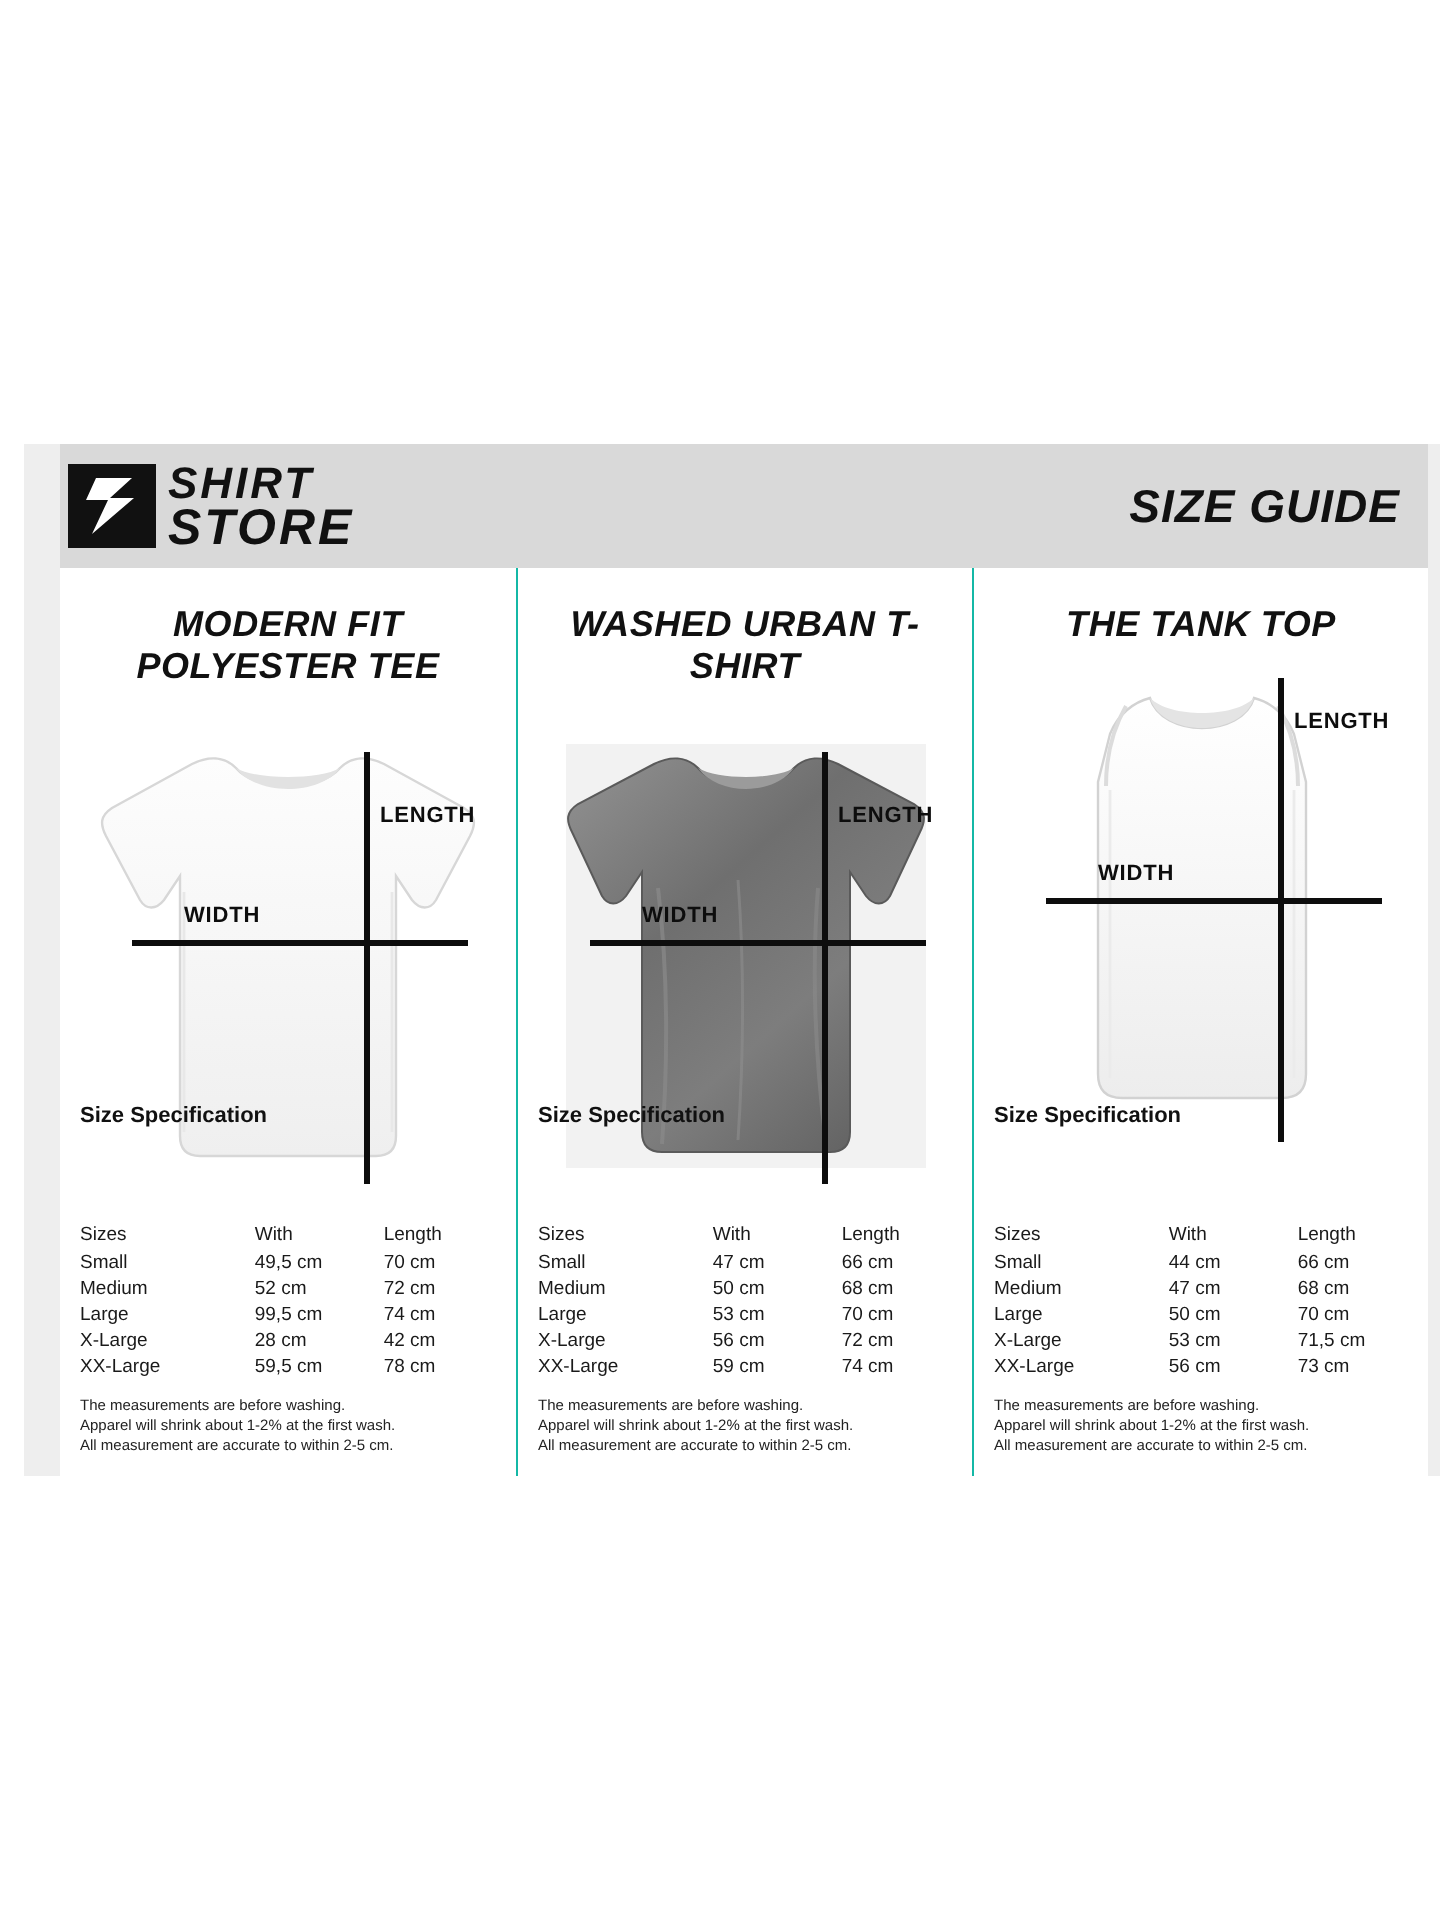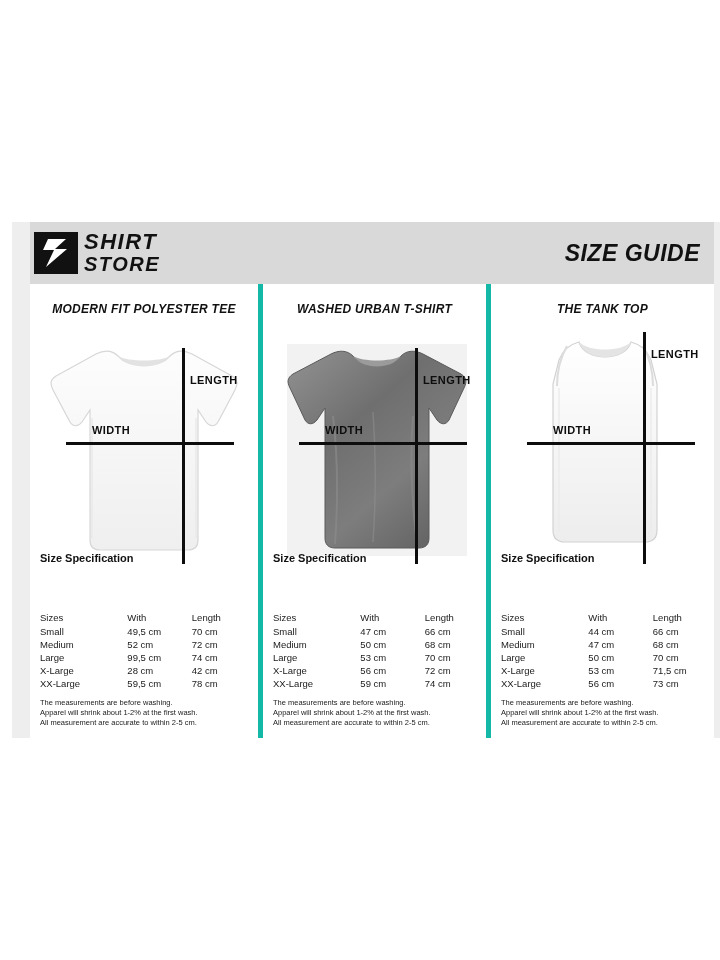--- a/index.html
+++ b/index.html
@@ -53,43 +53,43 @@
     width: 150px; height: 46px;
     color: #111111;
     font-style: italic;
     font-weight: bold;
     letter-spacing: 1.5px;
   }
   .logo-text .l1 {
     display: block; font-size: 22px; line-height: 23px;
   }
   .logo-text .l2 {
-    display: block; font-size: 20px; line-height: 23px;
+    display: block; font-size: 25px; line-height: 23px;
   }
   .guide-title {
     position: absolute; right: 14px; top: 18px;
     font-size: 23px; font-style: italic; font-weight: bold;
     color: #111111; letter-spacing: 0.5px;
   }
   
   .cols {
     position: absolute; left: 18px; top: 62px;
     width: 684px; height: 454px;
     display: flex;
   }
   .col {
     position: relative;
     width: 228px; height: 454px;
     padding: 0 10px;
   }
-  .col + .col { border-left: 5px solid #14b8a6; }
+  .col + .col { border-left: 1px solid #14b8a6; }
   .col-title {
     margin-top: 18px;
     text-align: center;
-    font-size: 12px;
+    font-size: 18px;
     font-weight: bold;
     font-style: italic;
     color: #111111;
     letter-spacing: 0.3px;
   }
   
   .garment-wrap {
     position: relative;
     width: 208px; height: 248px;
     margin: 10px auto 0 auto;

